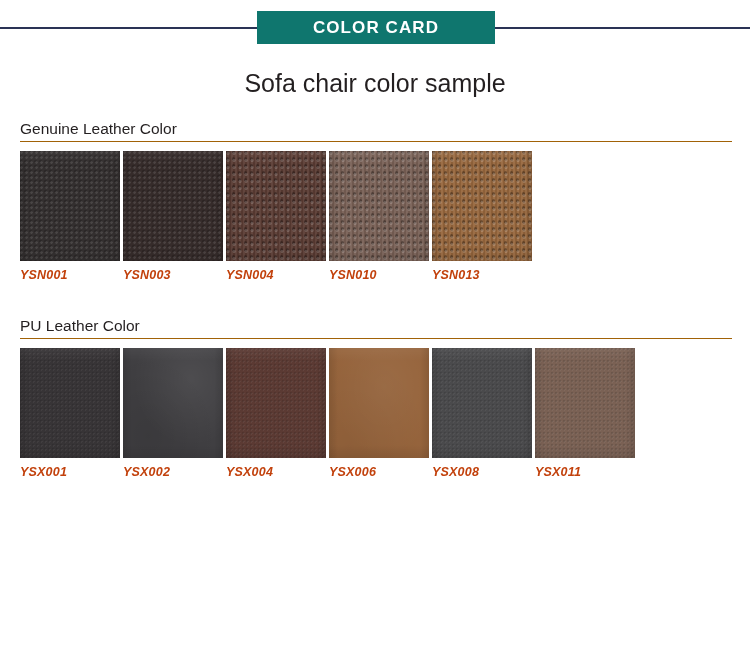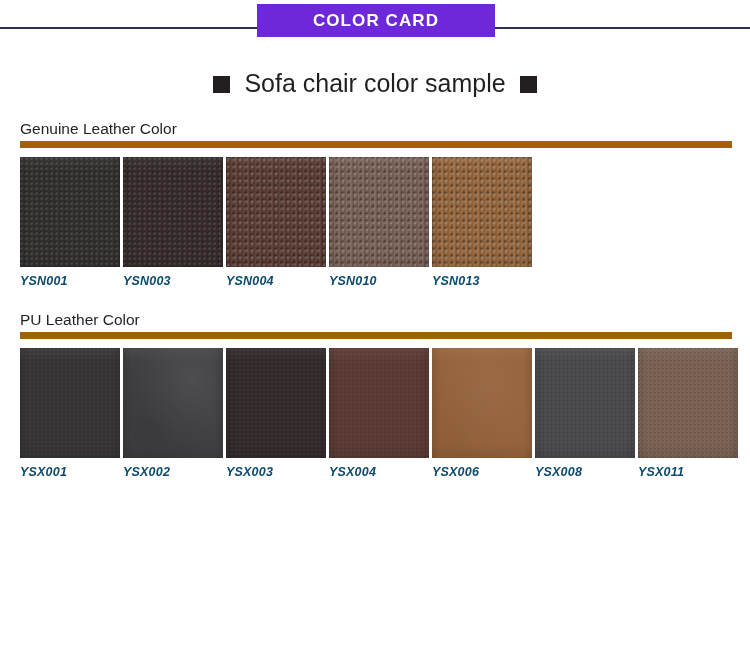--- a/index.html
+++ b/index.html
@@ -24,24 +24,24 @@
     position: absolute;
     top: 27px;
     height: 2px;
     background: #2a3355;
   }
   .header-rule.left  { left: 0;   width: 258px; }
   .header-rule.right { left: 494px; width: 256px; }
   .banner {
     position: absolute;
     left: 257px;
-    top: 4px;
+    top: 11px;
     width: 238px;
     height: 33px;
-    background: #6d28d9;
+    background: #0f766e;
     color: #ffffff;
     font-size: 17px;
     font-weight: bold;
     letter-spacing: 1.1px;
     display: flex;
     align-items: center;
     justify-content: center;
     box-sizing: border-box;
   }
 
@@ -49,42 +49,43 @@
   .subtitle {
     margin-top: 6px;
     text-align: center;
     font-size: 25px;
     color: #231f20;
     display: flex;
     align-items: center;
     justify-content: center;
     gap: 14px;
     height: 42px;
+    flex-direction: column;
   }
   .sq-glyph {
     display: inline-block;
     width: 17px;
     height: 17px;
     background: #231f20;
     position: relative;
     top: 1px;
   }
 
   
   .section { margin-top: 16px; }
   .section-head {
     margin: 0 18px 0 20px;
     font-size: 15.5px;
     color: #231f20;
     padding-bottom: 3px;
-    border-bottom: 7px solid #a16207;
+    border-bottom: 1px solid #a16207;
     width: 712px;
     box-sizing: border-box;
   }
-  .section.pu { margin-top: 23px; }
+  .section.pu { margin-top: 35px; }
 
   
   .swatch-row {
     display: flex;
     gap: 3px;
     padding-left: 20px;
     margin-top: 9px;
   }
   .swatch-cell {
     width: 100px;
@@ -94,21 +95,21 @@
     width: 100px;
     height: 110px;
     position: relative;
     overflow: hidden;
   }
   .swatch-label {
     margin-top: 7px;
     font-size: 12.5px;
     font-weight: bold;
     font-style: italic;
-    color: #0c4a6e;
+    color: #c2410c;
     letter-spacing: 0.2px;
   }
 
   
   .grain {
     position: absolute;
     inset: 0;
     pointer-events: none;
   }
   .grain.pebble {
@@ -221,27 +222,20 @@
           <div class="swatch-label">YSX001</div>
         </div>
         <div class="swatch-cell">
           <div class="swatch" style="background: rgb(64, 63, 66);">
             <div class="grain smooth"></div>
             <div class="vign"></div>
           </div>
           <div class="swatch-label">YSX002</div>
         </div>
         <div class="swatch-cell">
-          <div class="swatch" style="background: rgb(51, 41, 43);">
-            <div class="grain fine"></div>
-            <div class="vign"></div>
-          </div>
-          <div class="swatch-label">YSX003</div>
-        </div>
-        <div class="swatch-cell">
           <div class="swatch" style="background: rgb(91, 58, 51);">
             <div class="grain fine"></div>
             <div class="vign"></div>
           </div>
           <div class="swatch-label">YSX004</div>
         </div>
         <div class="swatch-cell">
           <div class="swatch" style="background: rgb(150, 100, 60);">
             <div class="grain smooth-soft"></div>
             <div class="vign"></div>

